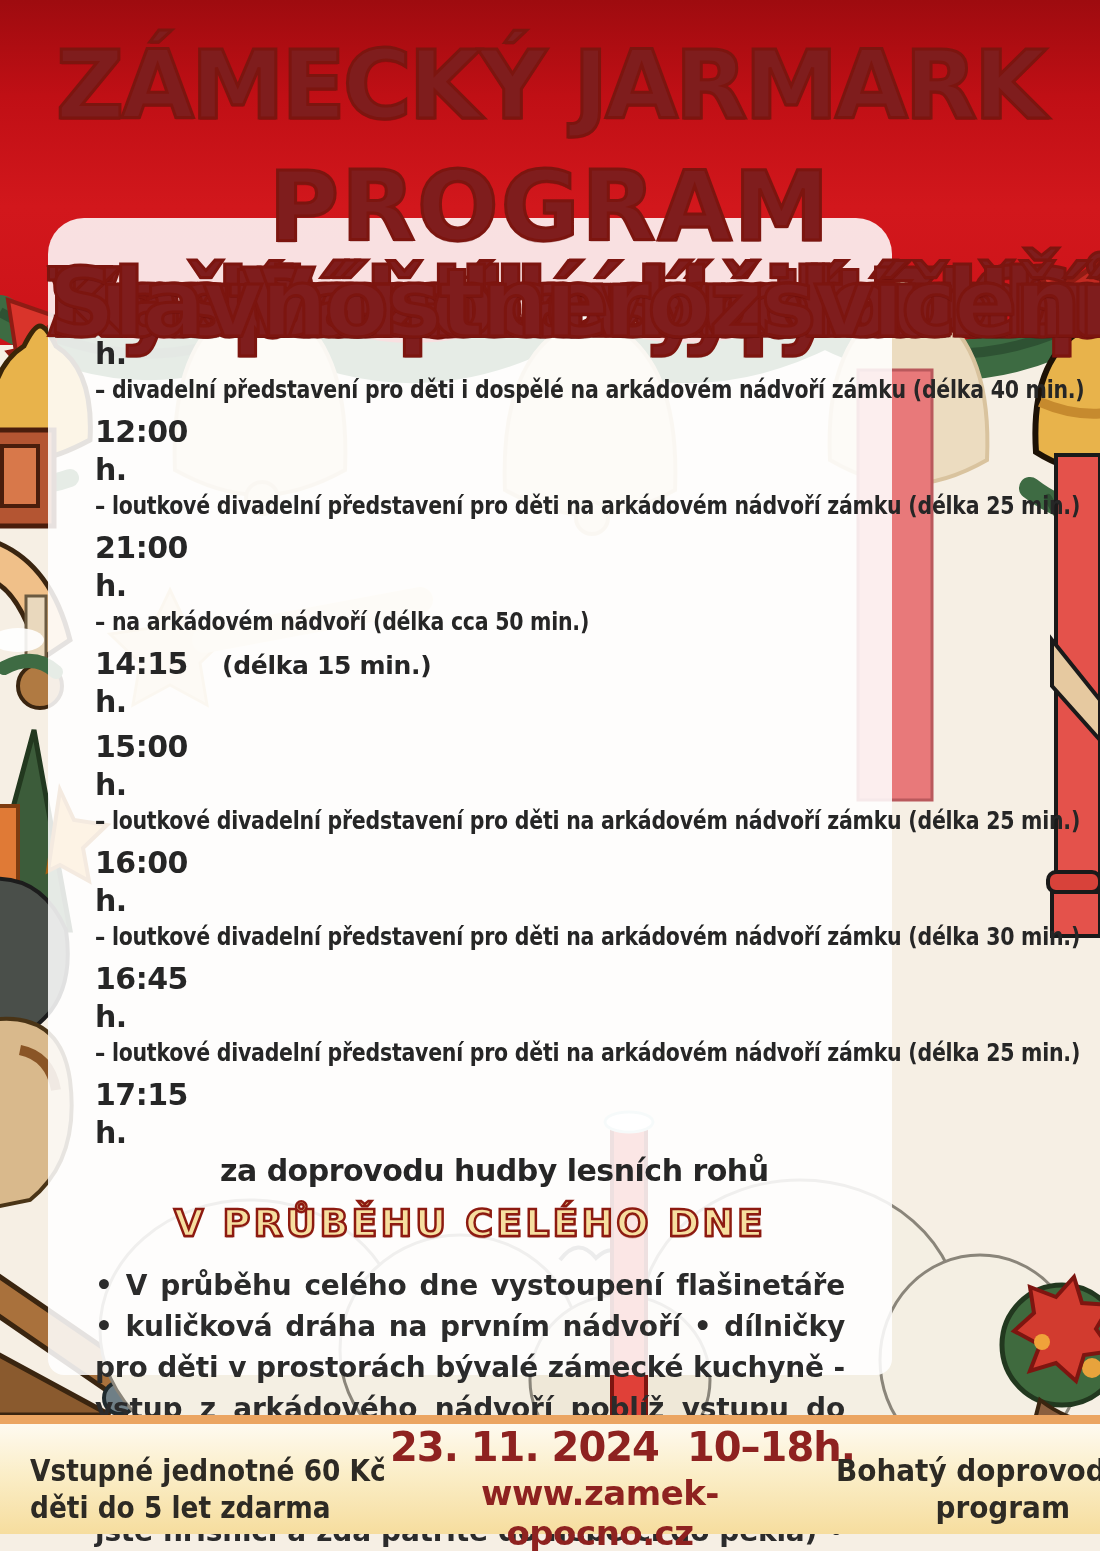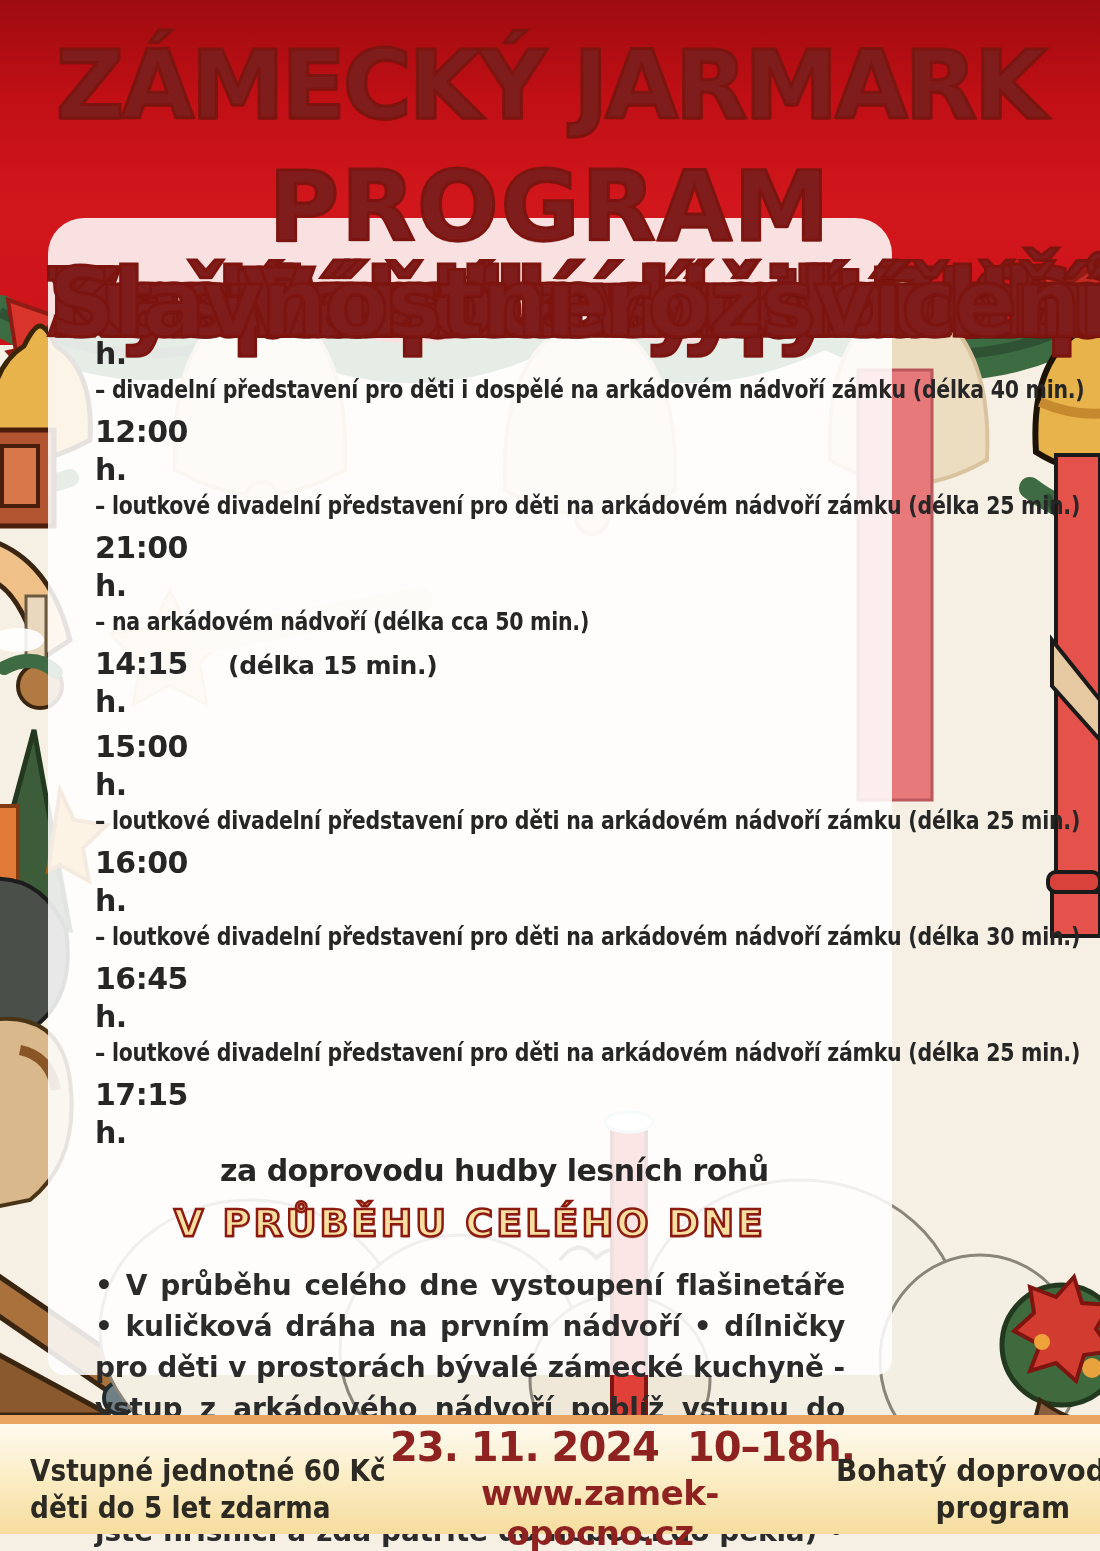--- a/index.html
+++ b/index.html
@@ -29,21 +29,21 @@
     position:absolute;left:48px;top:218px;width:844px;height:1157px;z-index:2;
     background:rgba(255,255,255,0.87);
     border-radius:36px 36px 16px 16px;
     box-sizing:border-box;padding:79px 47px 0 47px;
     color:#262626;
   }
   .item{margin-bottom:7px;}
   .row{display:flex;align-items:baseline;}
   .time{flex:0 0 125px;font-size:30px;font-weight:bold;line-height:38px;letter-spacing:-0.5px;color:#262626;}
   .titlewrap{font-size:30px;font-weight:bold;line-height:38px;letter-spacing:-0.5px;color:#262626;white-space:nowrap;}
-  .suffix{font-size:25px;font-weight:bold;margin-left:8px;letter-spacing:-0.3px;}
+  .suffix{font-size:25px;font-weight:bold;margin-left:2px;letter-spacing:-0.3px;}
   .title2{font-size:30px;font-weight:bold;line-height:38px;letter-spacing:-0.5px;}
   .note{
     font-size:25px;font-weight:bold;line-height:33px;letter-spacing:-0.3px;color:#262626;
     white-space:nowrap;transform:scaleX(0.82);transform-origin:0 50%;
   }
   .allday-heading{
     margin:6px 0 16px;text-align:center;
     font-size:38px;font-weight:bold;letter-spacing:3px;line-height:52px;
     color:#f6dfa0;-webkit-text-stroke:2.5px #8d1a10;
     text-shadow:0 2px 0 rgba(120,20,12,.3);

